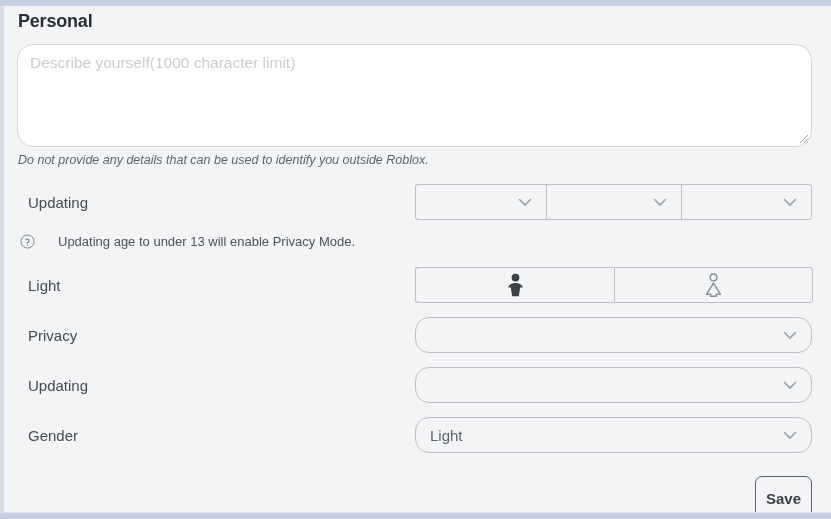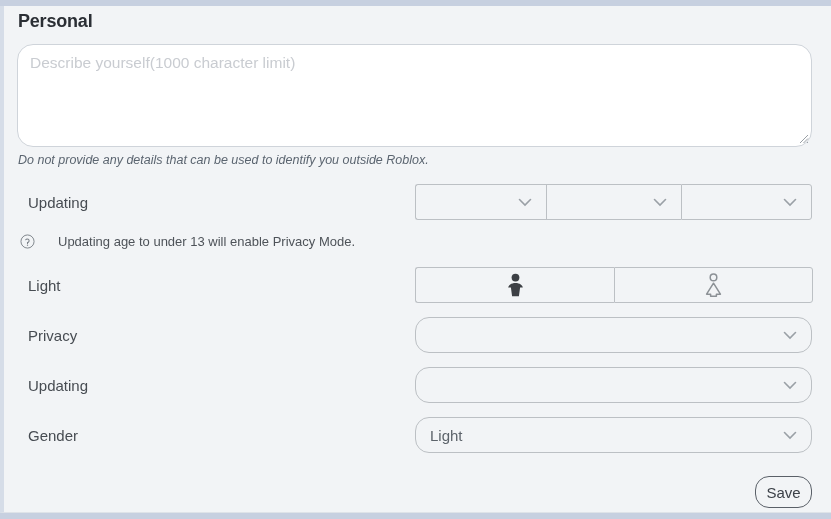--- a/index.html
+++ b/index.html
@@ -178,30 +178,31 @@
 
   
   .wide-select { position: absolute; left: 411px; top: 0; width: 397px; }
 
   
   .save-btn {
     position: absolute;
     left: 751px;
     top: 470px;
     width: 57px;
-    height: 32px;
+    height: 44px;
     box-sizing: border-box;
     border: 1px solid #5a6068;
-    border-radius: 14px;
+    border-radius: 7px;
     background: #f2f4f6;
     font-family: "Liberation Sans", sans-serif;
     font-size: 15px;
     color: #3c4148;
     cursor: pointer;
     padding: 0;
+    font-weight: bold;
   }
 </style>
 </head>
 <body>
 
 <div class="page">
 
   <div class="section-title">Personal</div>
 
   <div class="desc-wrap">

